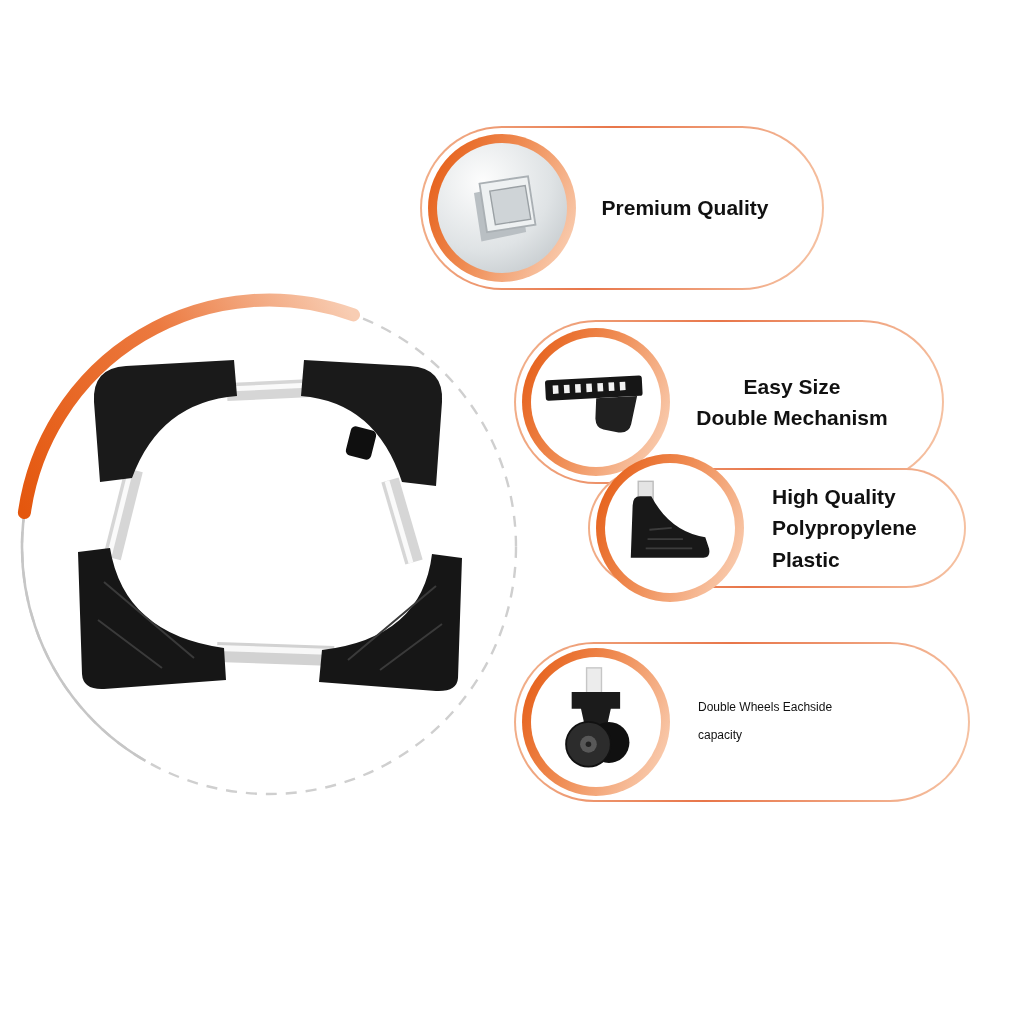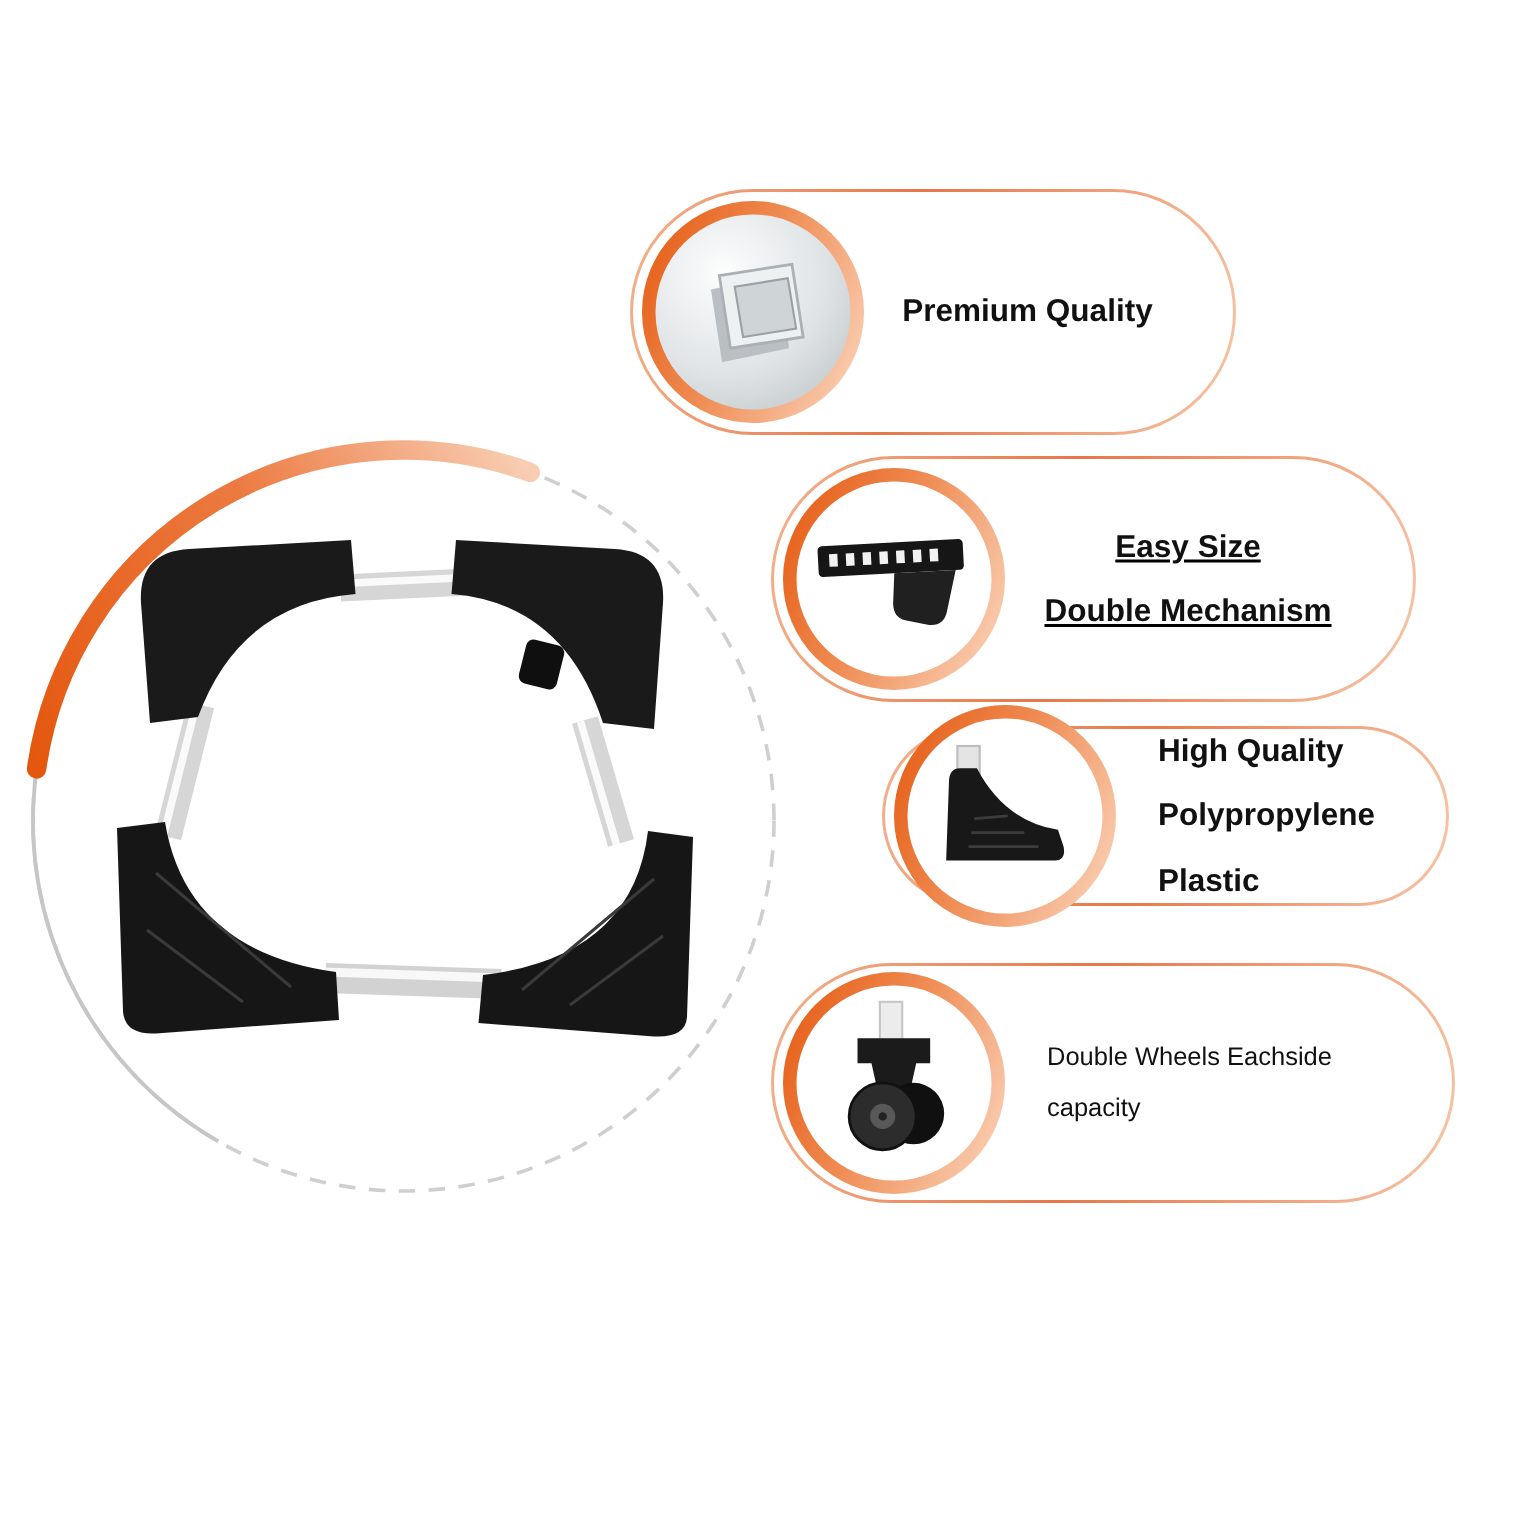--- a/index.html
+++ b/index.html
@@ -16,29 +16,29 @@
   .pill-inner{width:100%;height:100%;border-radius:999px;background:#ffffff;
         display:flex;align-items:center;box-sizing:border-box;padding:6px;}
   .ring{flex:0 0 auto;width:148px;height:148px;border-radius:50%;padding:9px;
         background:linear-gradient(115deg,#e4570e 0%,#ef8b52 45%,#fbd9c2 100%);
         box-sizing:border-box;}
   .circle{width:100%;height:100%;border-radius:50%;background:#ffffff;overflow:hidden;
         display:flex;align-items:center;justify-content:center;}
   .circle.pipe-bg{background:radial-gradient(circle at 35% 30%, #fdfdfd 0%, #dfe3e5 55%, #b9bfc3 100%);}
   .circle svg{width:86%;height:86%;display:block;}
 
-  .text{flex:1 1 auto;display:flex;flex-direction:column;justify-content:center;gap:16px;
+  .text{flex:1 1 auto;display:flex;flex-direction:column;justify-content:center;gap:4px;
         color:#111111;font-size:21px;font-weight:bold;line-height:1.3;}
   .text.center{text-align:center;padding-right:22px;}
   .text.left{text-align:left;padding-left:28px;}
-  .text.regular{font-weight:normal;font-size:17px;gap:12px;}
+  .text.regular{font-weight:normal;font-size:12px;gap:12px;}
 
   .c1{left:420px;top:126px;width:404px;height:164px;}
-  .c2{left:514px;top:304px;width:430px;height:164px;text-decoration:underline;}
-  .c3{left:588px;top:468px;width:378px;height:120px;margin-top:16px;}
+  .c2{left:514px;top:320px;width:430px;height:164px;}
+  .c3{left:588px;top:468px;width:378px;height:120px;}
   .c4{left:514px;top:642px;width:456px;height:160px;}
 </style>
 </head>
 <body>
 
 <div class="stage">
 
   <div class="hero">
     <svg viewBox="0 0 514 514">
       <defs>

